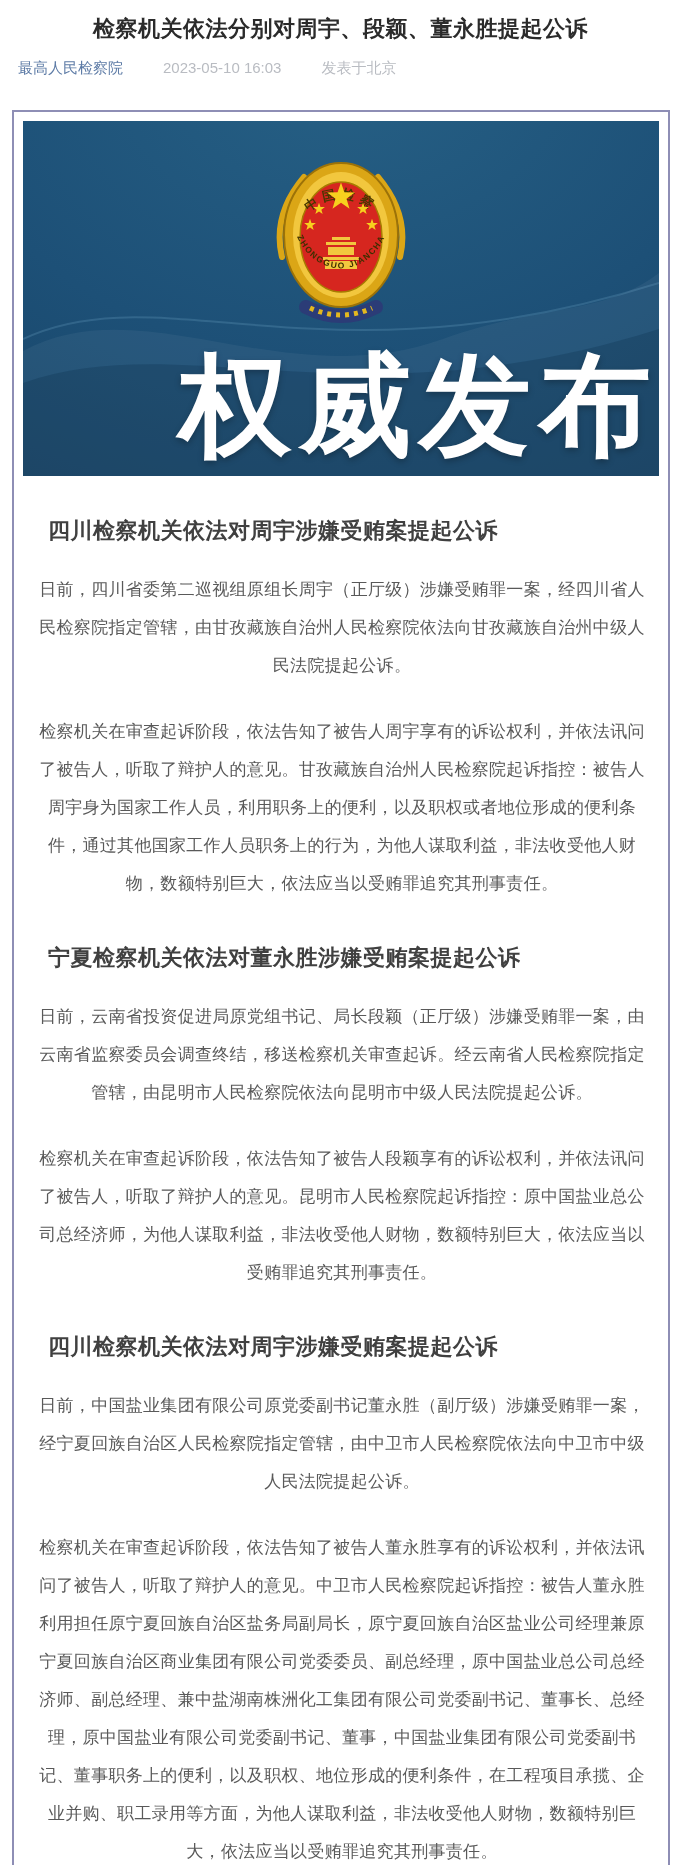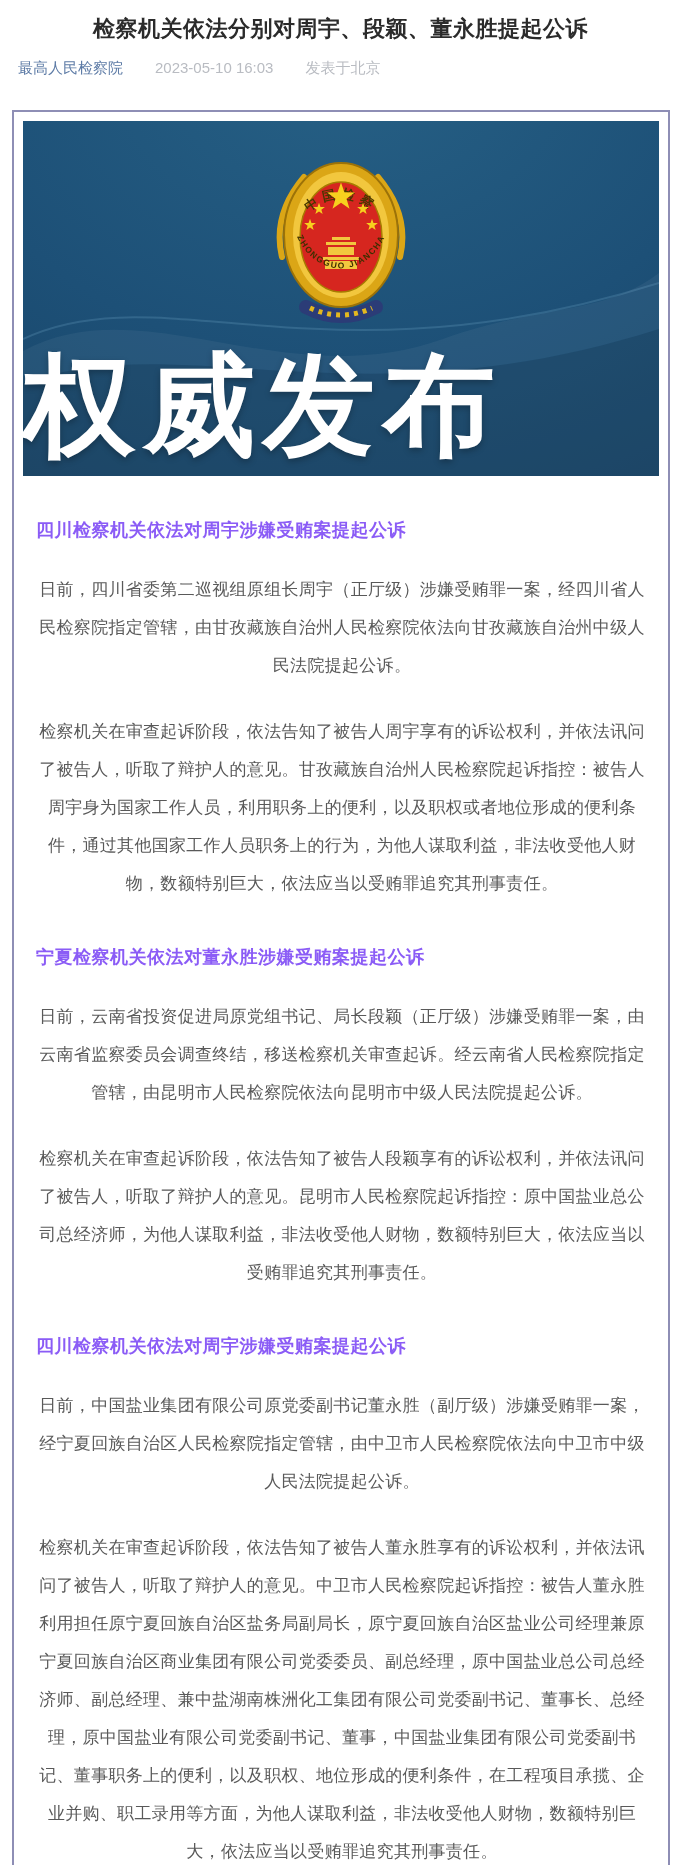--- a/index.html
+++ b/index.html
@@ -15,21 +15,21 @@
   .hd { padding: 2px 20px 0 18px; }
   .title {
     margin: 0 0 14px 0;
     font-size: 22px;
     line-height: 30px;
     font-weight: 600;
     color: #2b2b2b;
     letter-spacing: .5px;
     text-align: center;
   }
-  .meta { display:flex; align-items:center; gap:12px; font-size:15px; line-height:20px; }
+  .meta { display:flex; align-items:center; gap:20px; font-size:15px; line-height:20px; }
   .source { color:#5d7ba6; cursor:pointer; }
   .dim { color:#b9bcc2;margin-left:20px; }
 
   
   .card {
     margin: 32px 13px 0 12px;
     border: 2px solid #8e8eb5;
     background: #ffffff;
   }
 
@@ -38,38 +38,38 @@
     margin: 9px 9px 0 9px;
     height: 355px;
     position: relative;
     overflow: hidden;
     background: radial-gradient(130% 170% at 50% -15%, #266085 0%, #1d5077 48%, #153f60 100%);
   }
   .banner svg.waves { position:absolute; inset:0; width:100%; height:100%; }
   .emblem { position:absolute; top:24px; left:50%; transform:translateX(-50%); }
   .headline {
     position:absolute; left:0; right:0; bottom:12px;
-    text-align:left;
+    text-align:right;
     color:#ffffff;
     font-family:"DejaVu Serif","Liberation Serif",serif;
     font-weight:bold;
     font-size:112px;
     line-height:1.05;
     letter-spacing:8px;
     white-space:nowrap;
     text-shadow: 0 3px 6px rgba(0,0,0,.25);
   }
 
   
   .content { padding: 0 16px 4px 18px; }
   .content h2 {
-    margin: 42px 0 0 4px;
-    font-size: 18px;
+    margin: 42px 0 0 16px;
+    font-size: 22px;
     line-height: 25px;
-    color: #8b5cf6;
+    color: #404040;
     font-weight: bold;
     letter-spacing: .5px;
   }
   .content p {
     margin: 28px 0;
     font-size: 17px;
     line-height: 38px;
     color: #595959;
     letter-spacing: .3px;
     text-align: center;

